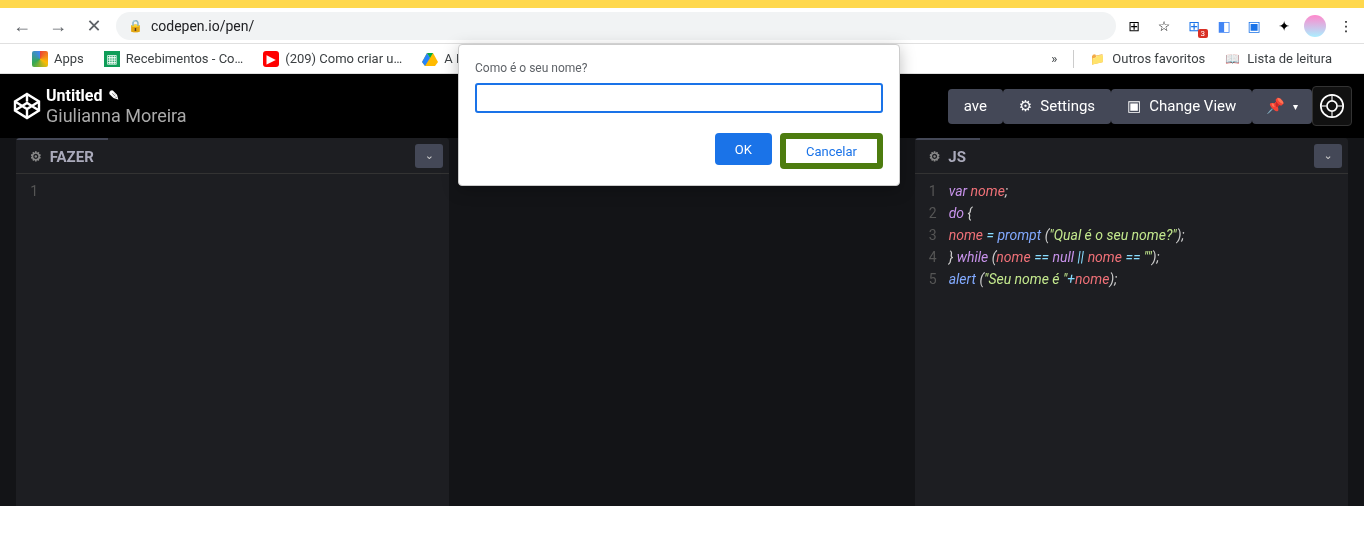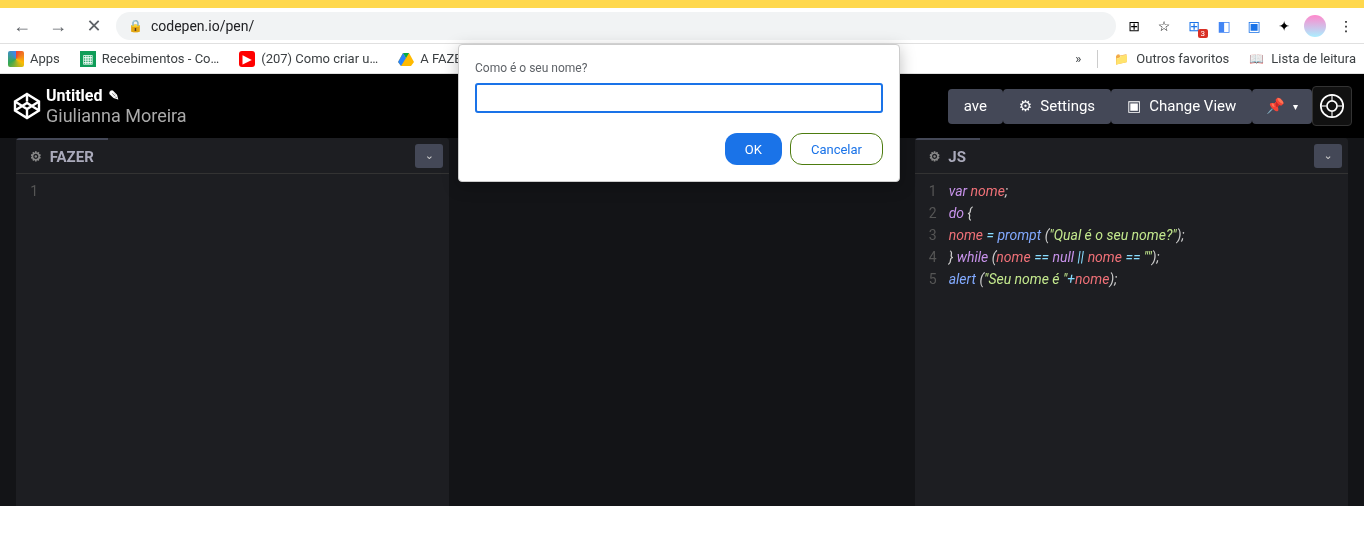--- a/index.html
+++ b/index.html
@@ -9,21 +9,21 @@
 .browser-tabs-strip { height: 8px; background: #ffd84d; }
 .browser-toolbar { height: 36px; background: #fff; display: flex; align-items: center; padding: 0 8px; gap: 8px; border-bottom: 1px solid #e0e0e0; }
 .nav-btn { width: 28px; height: 28px; display: flex; align-items: center; justify-content: center; cursor: pointer; border-radius: 50%; color: #5f6368; font-size: 18px; }
 .url-bar { flex: 1; height: 28px; background: #f1f3f4; border-radius: 14px; display: flex; align-items: center; padding: 0 12px; color: #202124; font-size: 14px; gap: 8px; }
 .url-lock { color: #5f6368; font-size: 12px; }
 .ext-icons { display: flex; gap: 10px; align-items: center; }
 .ext-icon { width: 20px; height: 20px; display: flex; align-items: center; justify-content: center; font-size: 14px; position: relative; }
 .ext-badge { position: absolute; bottom: -2px; right: -4px; background: #d93025; color: #fff; font-size: 8px; padding: 0 3px; border-radius: 2px; }
 .avatar-small { width: 22px; height: 22px; border-radius: 50%; background: linear-gradient(#f8c,#aef); }
 
-.bookmarks-bar { height: 30px; background: #fff; display: flex; align-items: center; padding: 0 0; gap: 4px; border-bottom: 1px solid #e0e0e0; font-size: 13px; color: #3c4043; }
+.bookmarks-bar { height: 30px; background: #fff; display: flex; align-items: center; padding: 0 24px; gap: 4px; border-bottom: 1px solid #e0e0e0; font-size: 13px; color: #3c4043; }
 .bm-item { display: flex; align-items: center; gap: 6px; padding: 4px 8px; cursor: pointer; border-radius: 4px; white-space: nowrap; }
 .bm-icon { width: 16px; height: 16px; display: flex; align-items: center; justify-content: center; font-size: 12px; }
 .bm-spacer { flex: 1; }
 .bm-sep { width: 1px; height: 18px; background: #ccc; margin: 0 4px; }
 
 
 .cp-header { height: 64px; background: #000; display: flex; align-items: center; padding: 0 12px; color: #fff; }
 .cp-logo { width: 30px; height: 30px; }
 .cp-title-block { display: flex; flex-direction: column; margin-left: 4px; }
 .cp-title { font-size: 16px; font-weight: 700; display: flex; align-items: center; gap: 6px; }
@@ -55,23 +55,23 @@
 
 
 .preview { height: 45px; background: #fff; }
 
 
 .dialog { position: absolute; top: 44px; left: 458px; width: 442px; background: #fff; border: 1px solid #ccc; border-radius: 4px; box-shadow: 0 4px 16px rgba(0,0,0,0.25); padding: 16px; z-index: 100; }
 .dialog-title { font-size: 14px; color: #202124; margin-bottom: 14px; }
 .dialog-msg { font-size: 12px; color: #5f6368; margin-bottom: 8px; }
 .dialog-input { width: 100%; height: 30px; border: 2px solid #1a73e8; border-radius: 3px; padding: 0 6px; font-size: 13px; outline: none; }
 .dialog-btns { display: flex; justify-content: flex-end; gap: 8px; margin-top: 20px; }
-.dlg-btn { height: 32px; padding: 12px 20px; border-radius: 12px; font-size: 13px; cursor: pointer; display: flex; align-items: center; }
+.dlg-btn { height: 32px; padding: 12px 20px; border-radius: 4px; font-size: 13px; cursor: pointer; display: flex; align-items: center; }
 .dlg-ok { background: #1a73e8; color: #fff; border: none; }
-.dlg-cancel { background: #fff; color: #1a73e8; border: 1px solid #4d7c0f; }
+.dlg-cancel { background: #fff; color: #1a73e8; border: 6px solid #4d7c0f; }
 
 svg { display: block; }
 </style>
 </head>
 <body>
 
 <div class="browser-tabs-strip"></div>
 
 <div class="browser-toolbar">
   <div class="nav-btn">←</div>
@@ -97,21 +97,21 @@
   <div class="bm-item">
     <span class="bm-icon" style="background:conic-gradient(#ea4335,#fbbc04,#34a853,#4285f4);border-radius:2px"></span>
     <span>Apps</span>
   </div>
   <div class="bm-item">
     <span class="bm-icon" style="background:#0f9d58;color:#fff">▦</span>
     <span>Recebimentos - Co…</span>
   </div>
   <div class="bm-item">
     <span class="bm-icon" style="background:#ff0000;color:#fff;border-radius:3px">▶</span>
-    <span>(207) Como criar u…</span>
+    <span>(209) Como criar u…</span>
   </div>
   <div class="bm-item">
     <span class="bm-icon">
       <svg width="16" height="16" viewBox="0 0 16 16">
           <polygon points="5,2 11,2 16,11 13,15 3,15 0,11" fill="#ffba00"></polygon>
           <polygon points="5,2 11,2 8,7" fill="#00ac47"></polygon>
           <polygon points="0,11 3,15 8,7 5,2" fill="#2684fc"></polygon>
         </svg>
     </span>
     <span>A FAZER -</span>

